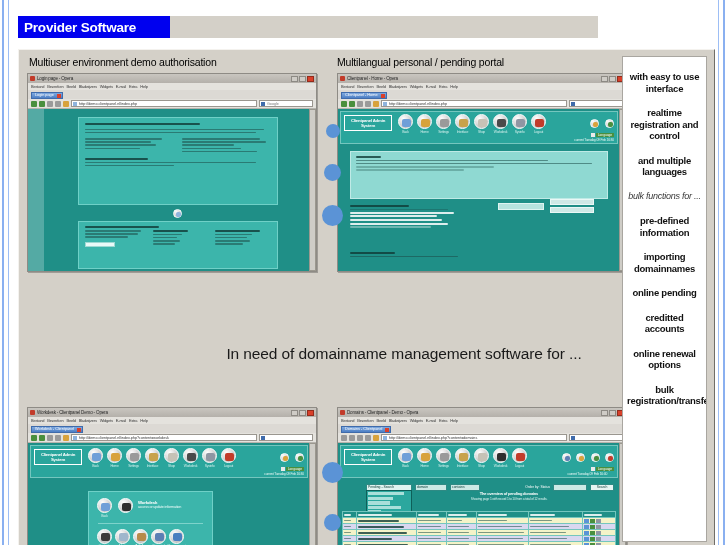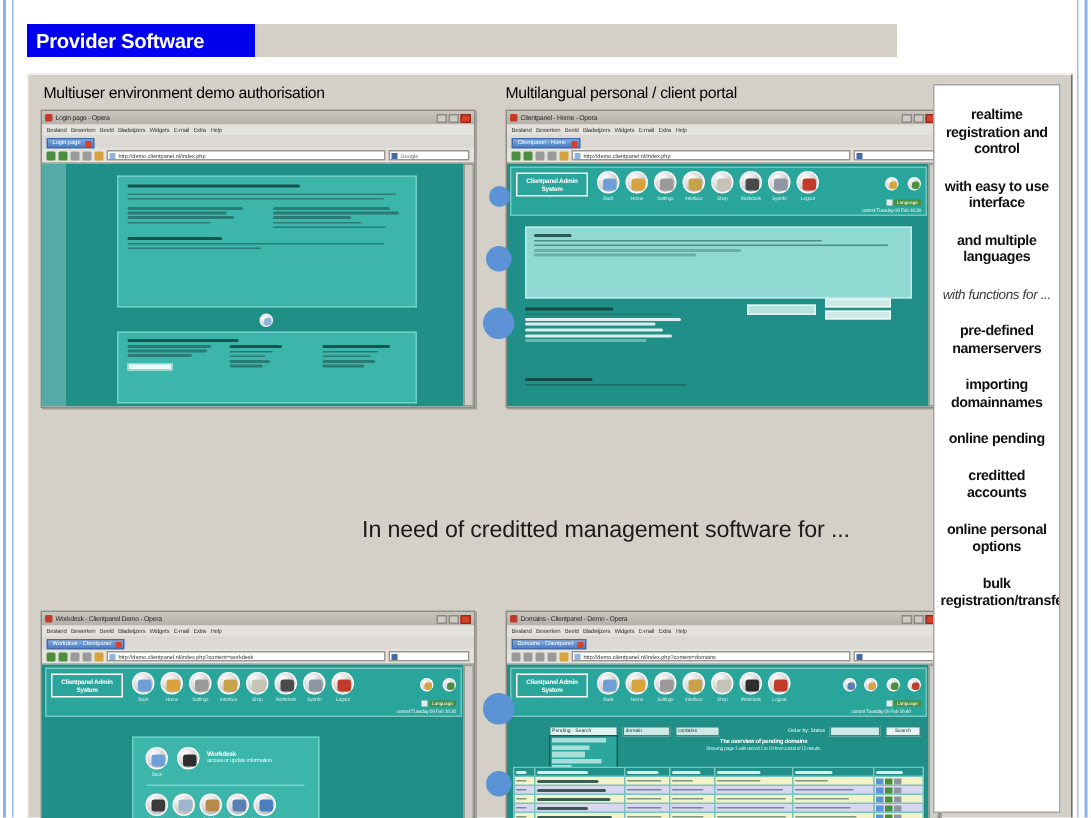--- a/index.html
+++ b/index.html
@@ -354,21 +354,21 @@
 
   <div id="page">
 
     <div id="header">
       <div id="brand-chip">Provider Software</div>
     </div>
 
     <div id="content-box">
 
       <div class="caption" style="left:10px; top:6px;">Multiuser environment demo authorisation</div>
-      <div class="caption" style="left:318px; top:6px;">Multilangual personal / client portal</div>
+      <div class="caption" style="left:318px; top:6px;">Multilangual personal / pending portal</div>
 
       <div class="bw" style="left:8px; top:23px; width:290px; height:199px;">
         <div class="bw-title">
           <span class="tdot"></span>
           <span>Login page - Opera</span>
           <span class="tbtns">
             <i></i>
             <i></i>
             <i class="close"></i>
           </span>
@@ -584,21 +584,21 @@
           </div>
 
           <div class="scr" style="right:0; top:0; width:7px; bottom:0;"></div>
         </div>
       </div>
 
       <div class="dot" style="left:307px; top:74px; width:14px; height:14px;"></div>
       <div class="dot" style="left:305px; top:114px; width:17px; height:17px;"></div>
       <div class="dot" style="left:303px; top:155px; width:21px; height:21px;"></div>
 
-      <div id="headline">In need of creditted management software for ...</div>
+      <div id="headline">In need of domainname management software for ...</div>
 
       <div class="bw" style="left:8px; top:357px; width:290px; height:150px;">
         <div class="bw-title">
           <span class="tdot"></span>
           <span>Workdesk - Clientpanel Demo - Opera</span>
           <span class="tbtns">
             <i></i>
             <i></i>
             <i class="close"></i>
           </span>
@@ -1038,27 +1038,27 @@
           </div>
 
           <div class="scr" style="right:0; top:0; width:7px; bottom:0;"></div>
         </div>
       </div>
 
       <div class="dot" style="left:303px; top:412px; width:21px; height:21px;"></div>
       <div class="dot" style="left:305px; top:464px; width:17px; height:17px;"></div>
 
       <div id="sidebar">
+        <div class="feat">with easy to use interface</div>
         <div class="feat">realtime registration and control</div>
-        <div class="feat">with easy to use interface</div>
         <div class="feat">and multiple languages</div>
-        <div class="feat italic">with functions for ...</div>
-        <div class="feat">pre-defined namerservers</div>
+        <div class="feat italic">bulk functions for ...</div>
+        <div class="feat">pre-defined information</div>
         <div class="feat">importing domainnames</div>
         <div class="feat">online pending</div>
         <div class="feat">creditted accounts</div>
-        <div class="feat">online personal options</div>
+        <div class="feat">online renewal options</div>
         <div class="feat">bulk registration/transfer</div>
       </div>
 
     </div>
   </div>
 </div>
 
 </body></html>

